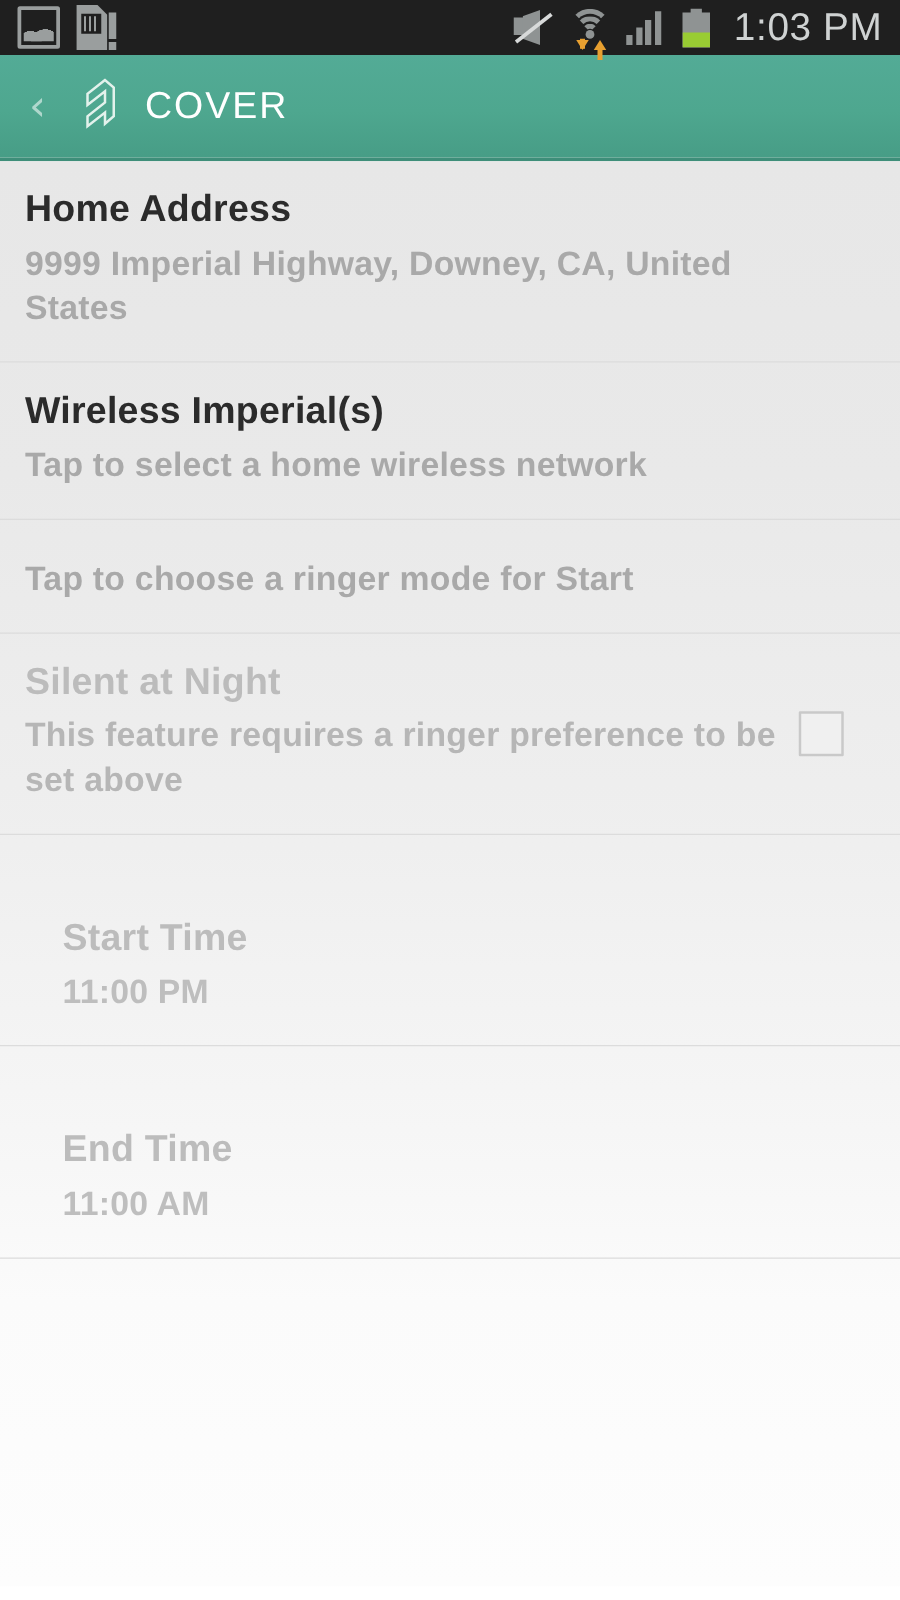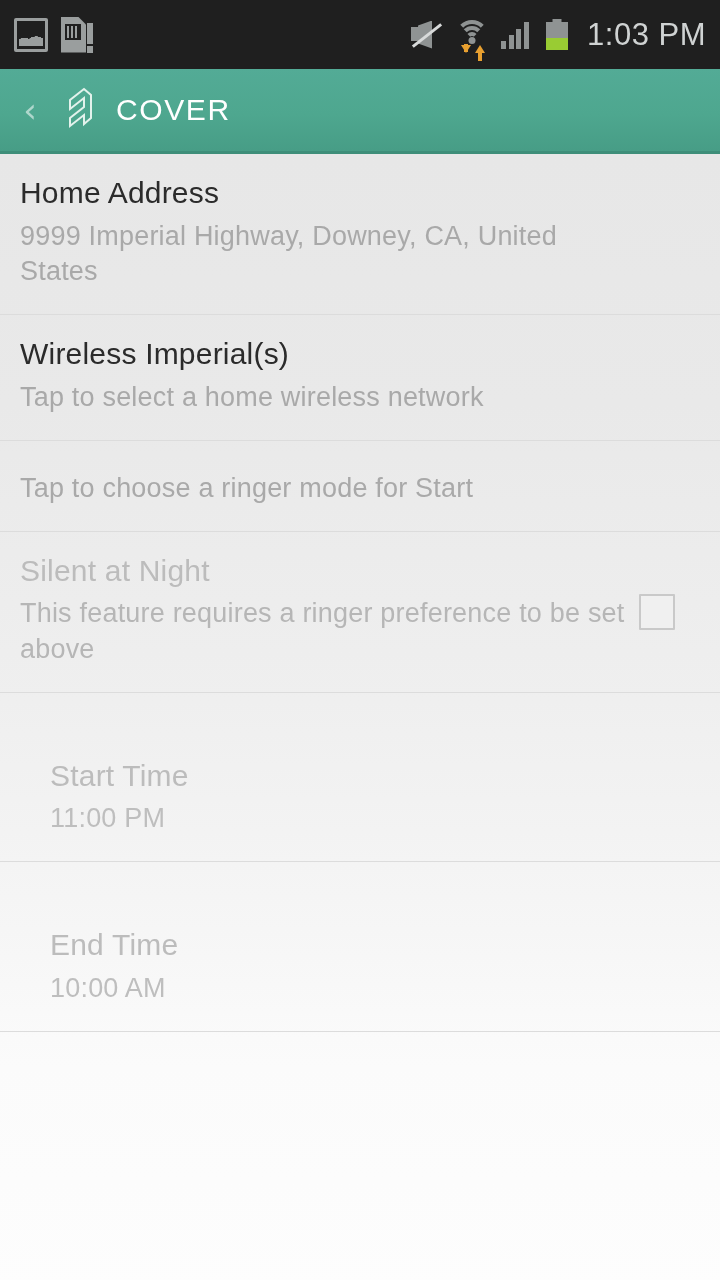--- a/index.html
+++ b/index.html
@@ -6,21 +6,21 @@
   html, body {
     width:720px; height:1280px;
     font-family:"Liberation Sans", sans-serif;
     background:#ffffff;
     overflow:hidden;
   }
 
   
   .statusbar{
     position:relative;
-    width:720px; height:69px;
+    width:720px; height:44px;
     background:#1f1f1f;
     display:flex; align-items:center;
     padding:0 14px;
   }
   .sb-left{ display:flex; align-items:center; gap:13px; }
   .sb-right{ display:flex; align-items:center; gap:13px; margin-left:auto; }
 
   .icon-screenshot{
     width:34px; height:34px;
     border:3px solid #9a9e9e;
@@ -135,20 +135,21 @@
   
   .list{
     width:720px; height:1140px;
     background:linear-gradient(180deg,#e7e7e7 0%, #e9e9e9 22%, #efefef 48%, #f6f6f6 68%, #fbfbfb 80%, #fdfdfd 100%);
     display:flex; flex-direction:column;
   }
   .row{
     position:relative;
     border-bottom:1px solid #dcdcdc;
     padding:22px 8px 24px 20px;
+    font-weight:bold;
   }
   .row.indented{ padding-left:50px; }
   .row-title{
     font-size:30px; color:#2b2b2b; line-height:1.15; letter-spacing:0.2px;
   }
   .row-sub{
     font-size:27px; color:#a9a9a9; line-height:1.33; margin-top:8px;
     letter-spacing:0.2px; padding-right:70px;
   }
   .row.disabled .row-title{ color:#bcbcbc; }
@@ -251,17 +252,17 @@
     <div class="checkbox"></div>
   </div>
 
   <div class="row indented">
     <div class="row-title">Start Time</div>
     <div class="row-sub">11:00 PM</div>
   </div>
 
   <div class="row indented">
     <div class="row-title">End Time</div>
-    <div class="row-sub">10:00 AM</div>
+    <div class="row-sub">11:00 AM</div>
   </div>
 
   <div class="filler"></div>
 </div>
 
 </body></html>

